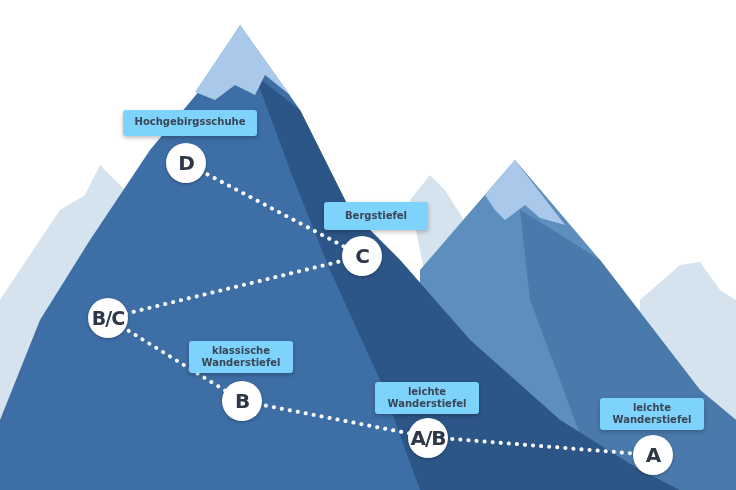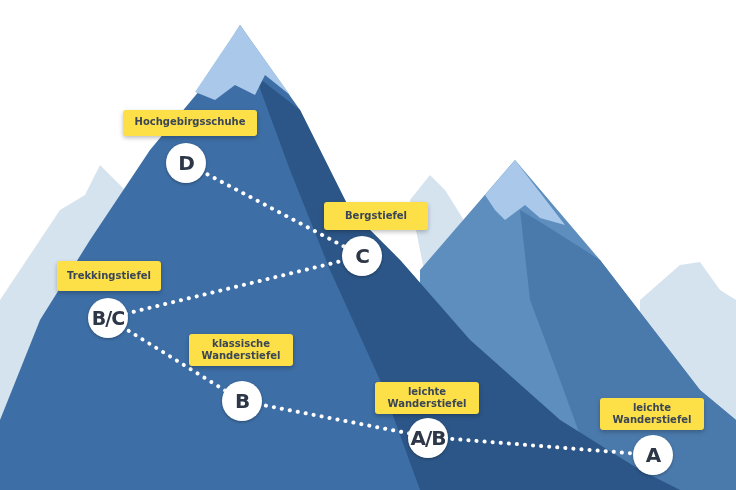--- a/index.html
+++ b/index.html
@@ -1,20 +1,20 @@
 <!DOCTYPE html>
 <html><head>
 <meta charset="utf-8">
 <style>
   html, body { margin:0; padding:0; }
   body { width:736px; height:490px; overflow:hidden; background:#ffffff; font-family:"DejaVu Sans", sans-serif; }
   .stage { position:relative; width:736px; height:490px; }
   svg.scene { position:absolute; left:0; top:0; }
   .label {
-    position:absolute; background:#fde047; border-radius:3px;
+    position:absolute; background:#7dd3fc; border-radius:3px;
     box-shadow:0 2px 4px rgba(0,0,0,0.25);
     color:#3a4556; font-weight:bold; font-size:10px; line-height:12px;
     text-align:center; padding:6px 8px; box-sizing:border-box; white-space:nowrap;
   }
   .node {
     position:absolute; width:40px; height:40px; border-radius:50%; background:#ffffff;
     color:#2d3748; font-weight:bold; font-size:20px; display:flex; align-items:center; justify-content:center;
     box-shadow:0 1px 3px rgba(0,0,0,0.3); letter-spacing:-1px;
   }
 </style>
@@ -40,22 +40,21 @@
       <line x1="186" y1="163" x2="362" y2="256"></line>
       <line x1="362" y1="256" x2="108" y2="318"></line>
       <line x1="108" y1="318" x2="242" y2="401"></line>
       <line x1="242" y1="401" x2="428" y2="437"></line>
       <line x1="428" y1="437" x2="653" y2="455"></line>
     </g>
   </svg>
 
   <div class="label" style="left:123px;top:110px;width:134px;height:26px;">Hochgebirgsschuhe</div>
   <div class="label" style="left:312px;top:202px;width:104px;height:28px;line-height:16px;margin-left:12px;">Bergstiefel</div>
-  <div class="label" style="left:57px;top:261px;width:104px;height:30px;line-height:18px;">Trekkingstiefel</div>
-  <div class="label" style="left:189px;top:334px;width:104px;height:32px;padding:4px 4px;">
+  <div class="label" style="left:189px;top:341px;width:104px;height:32px;padding:4px 4px;">
     <div>klassische</div>
     <div>Wanderstiefel</div>
   </div>
   <div class="label" style="left:375px;top:382px;width:104px;height:32px;padding:4px 4px;">
     <div>leichte</div>
     <div>Wanderstiefel</div>
   </div>
   <div class="label" style="left:600px;top:398px;width:104px;height:32px;padding:4px 4px;">
     <div>leichte</div>
     <div>Wanderstiefel</div>

